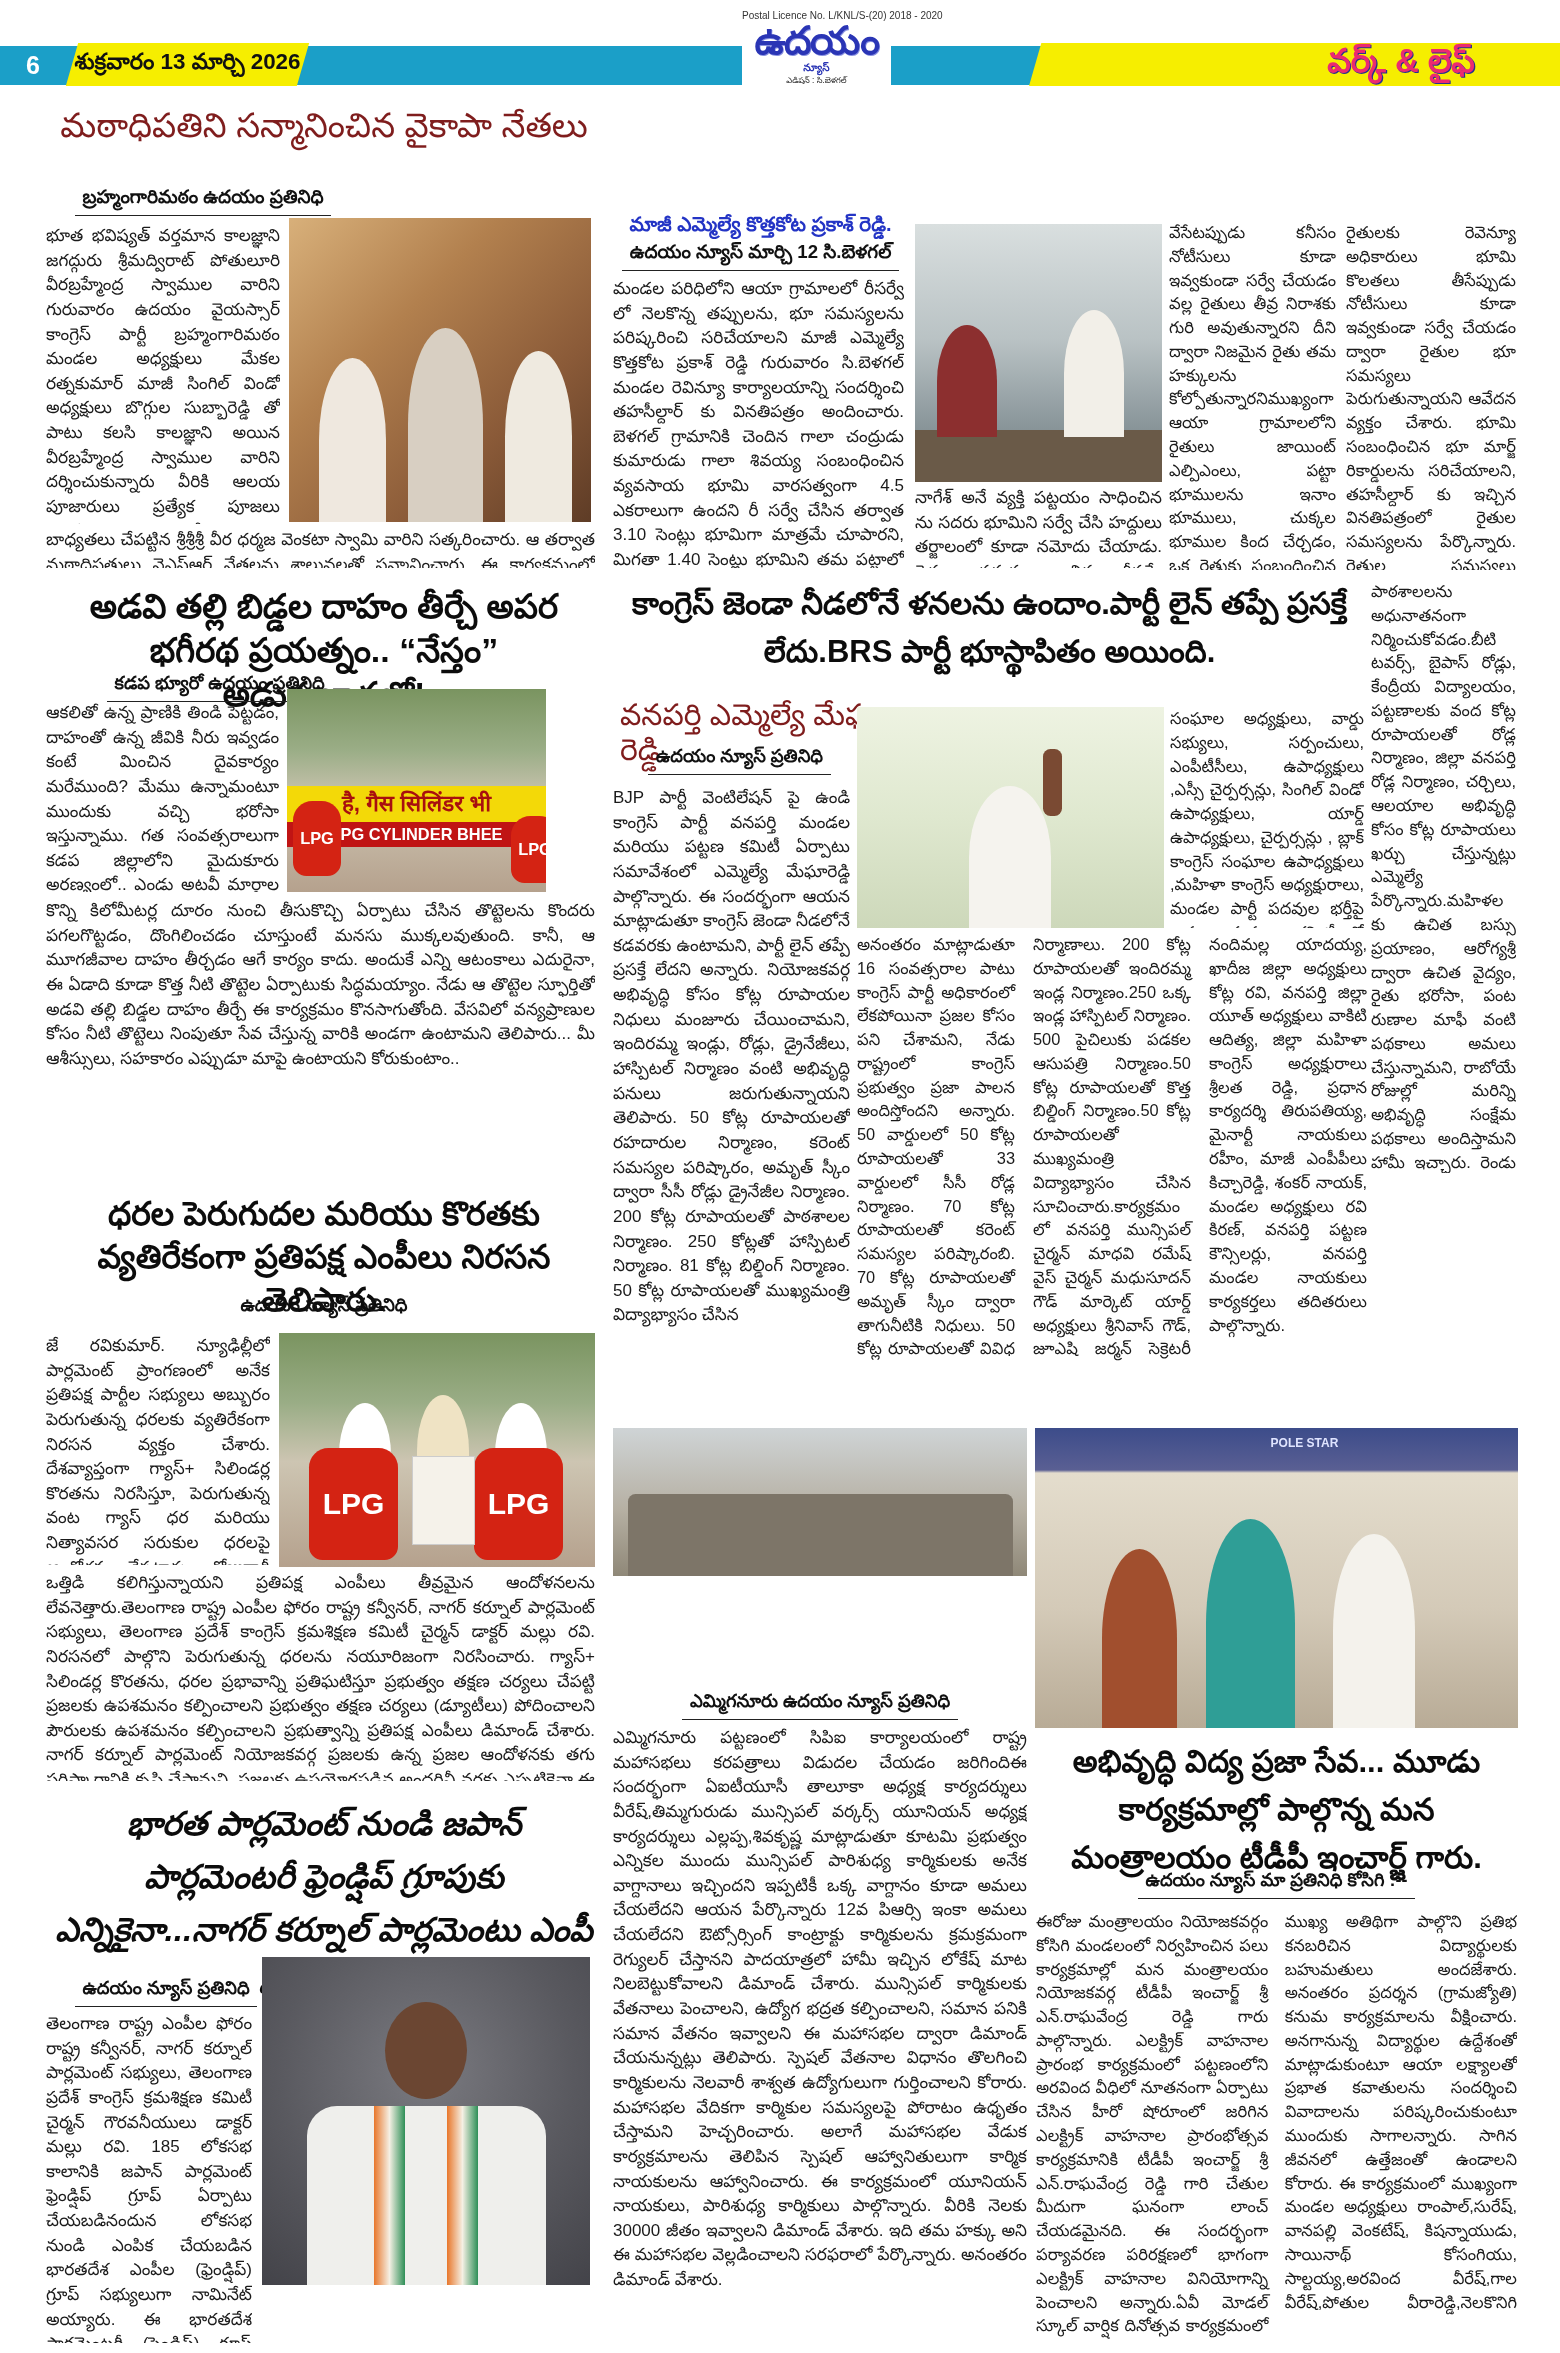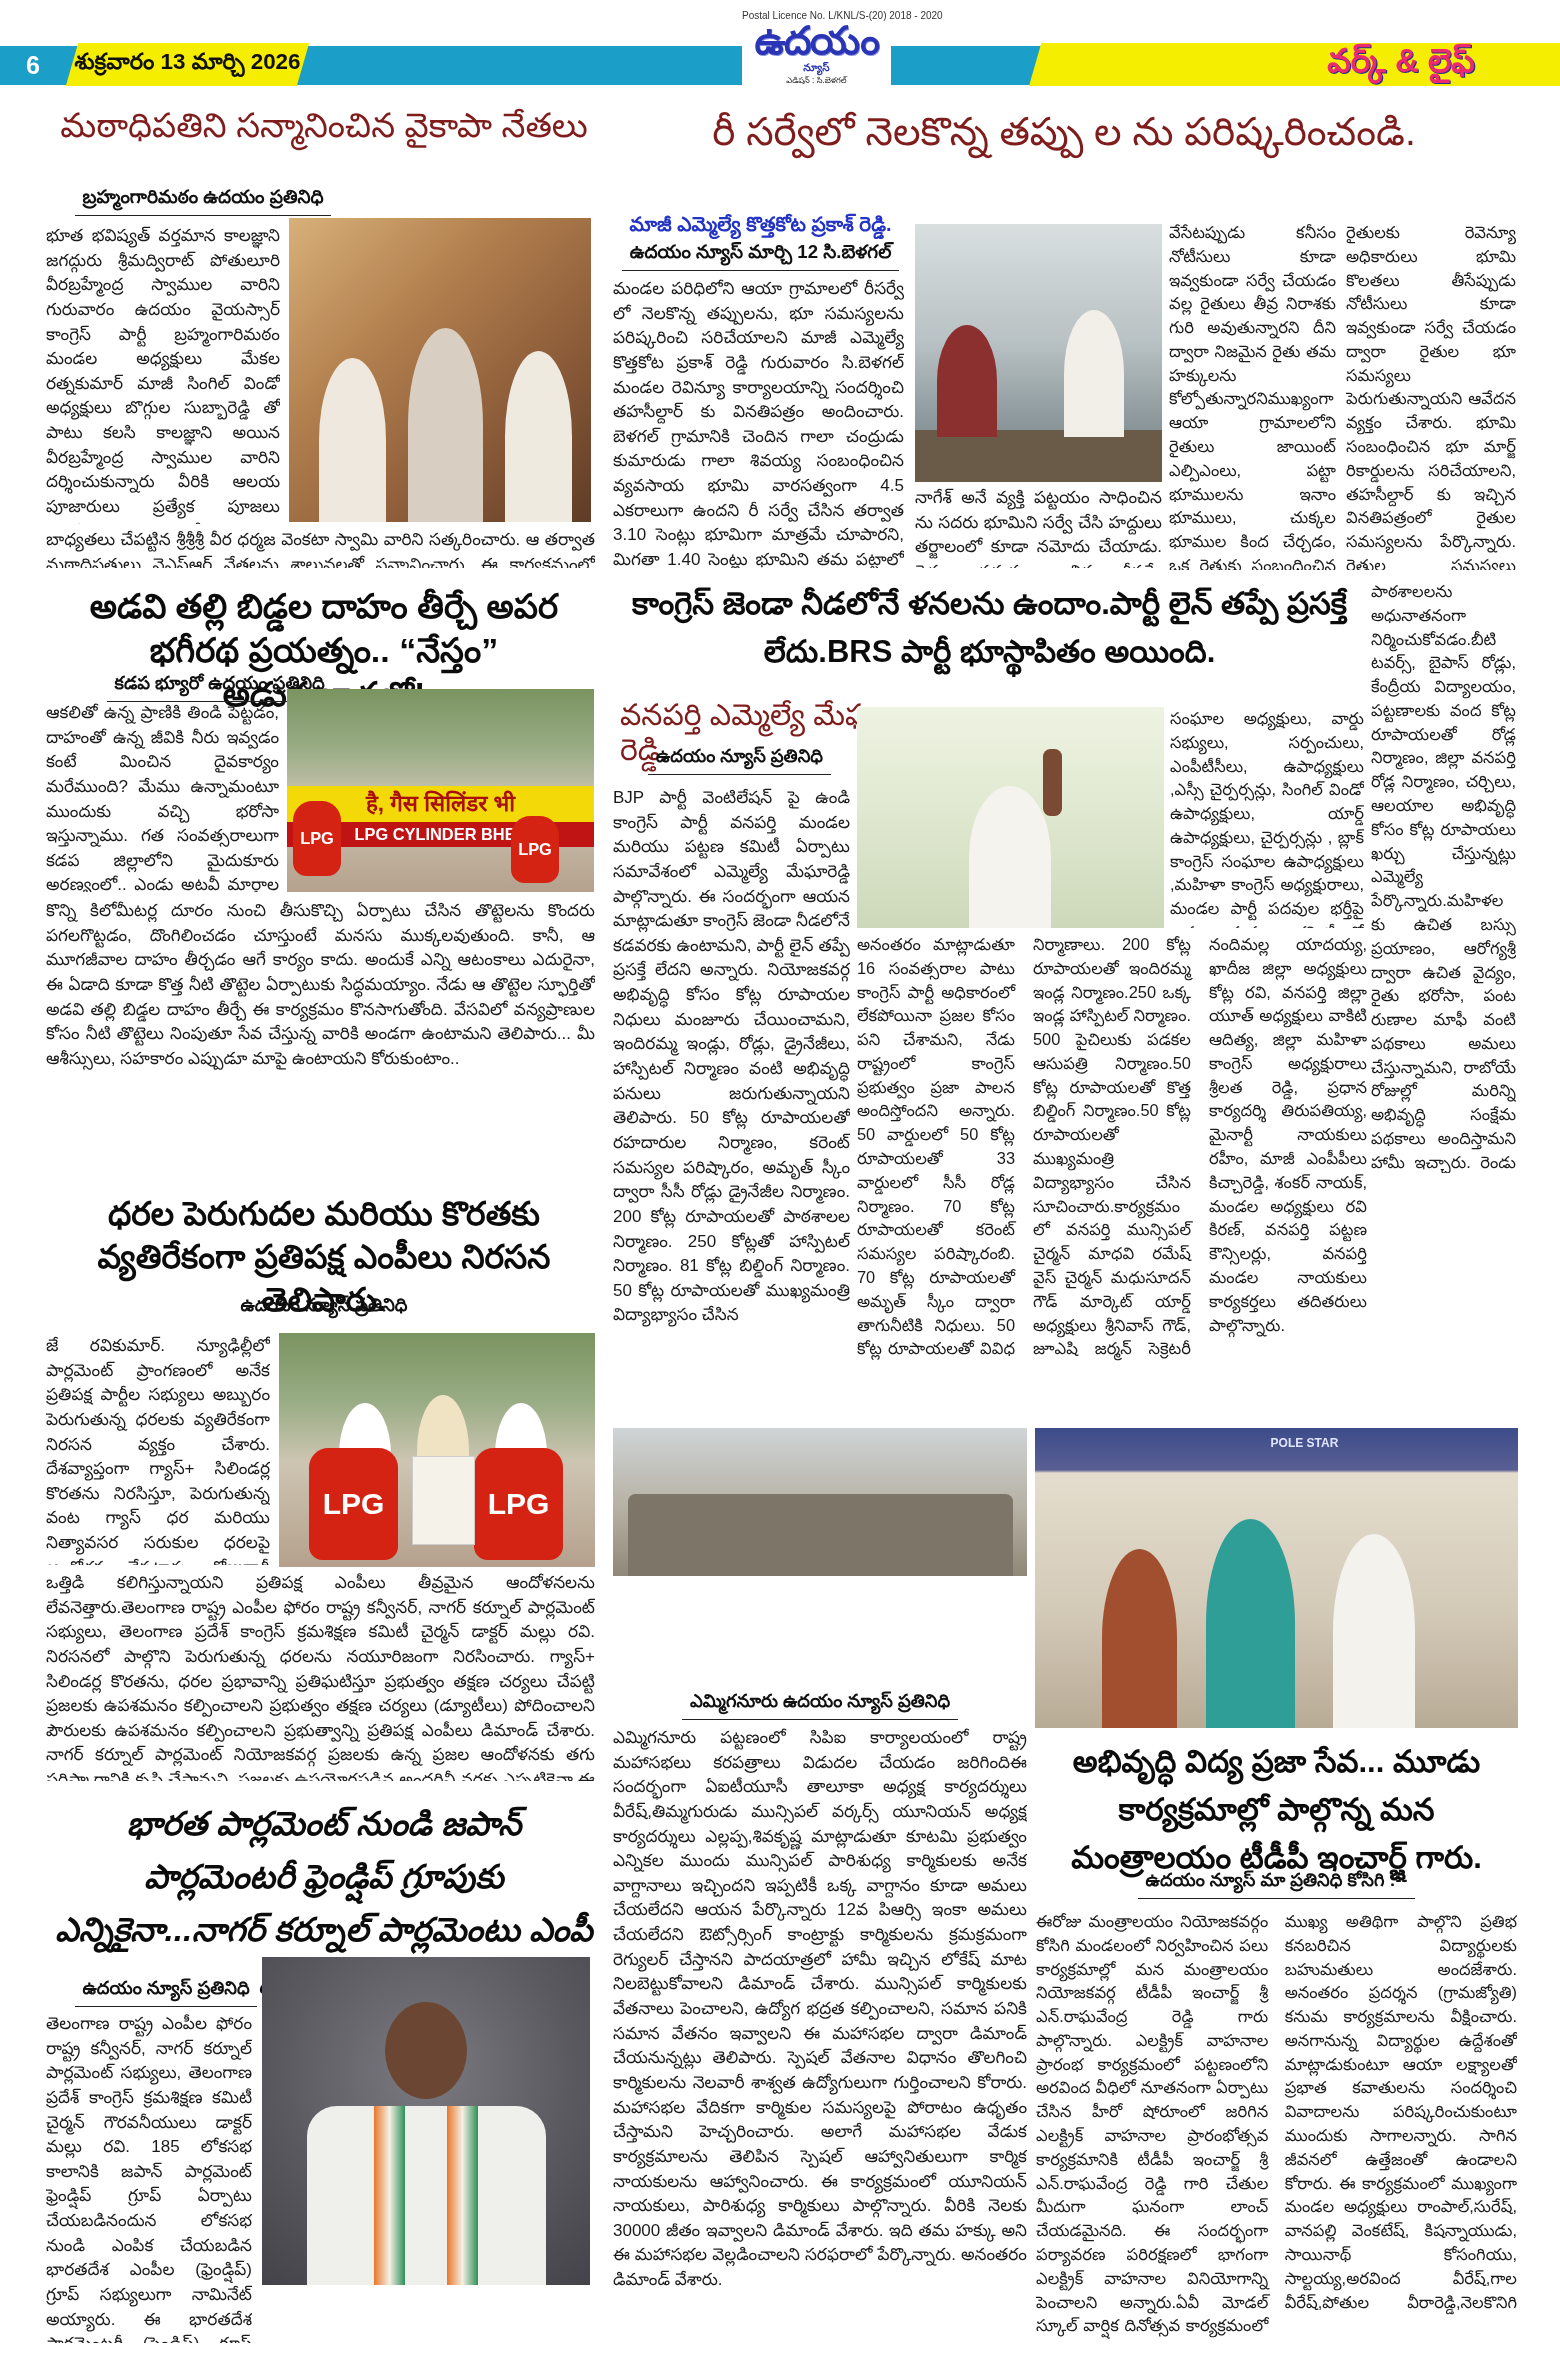--- a/index.html
+++ b/index.html
@@ -94,40 +94,39 @@
     <span class="byline">బ్రహ్మంగారిమఠం ఉదయం ప్రతినిధి</span>
   </div>
   <div class="photo ph-a" style="left:289px; top:218px; width:302px; height:304px;">
     <div class="figure" style="left:30px; bottom:0; width:67px; height:164px; background:#efe8df;"></div>
     <div class="figure" style="left:119px; bottom:0; width:75px; height:194px; background:#d8cfc2;"></div>
     <div class="figure" style="left:216px; bottom:0; width:67px; height:171px; background:#efeae0;"></div>
   </div>
   <div class="abs body-text" style="left:46px; top:224px; width:234px; height:300px;">భూత భవిష్యత్ వర్తమాన కాలజ్ఞాని జగద్గురు శ్రీమద్విరాట్ పోతులూరి వీరబ్రహ్మేంద్ర స్వాముల వారిని గురువారం ఉదయం వైయస్సార్ కాంగ్రెస్ పార్టీ బ్రహ్మంగారిమఠం మండల అధ్యక్షులు మేకల రత్నకుమార్ మాజీ సింగిల్ విండో అధ్యక్షులు బొగ్గుల సుబ్బారెడ్డి తో పాటు కలసి కాలజ్ఞాని అయిన వీరబ్రహ్మేంద్ర స్వాముల వారిని దర్శించుకున్నారు వీరికి ఆలయ పూజారులు ప్రత్యేక పూజలు నిర్వహించి తీర్థప్రసాదాలు అందజేశారు. అనంతరం నూతనంగా మఠాధిపతిగా</div>
   <div class="abs body-text" style="left:46px; top:528px; width:549px; height:40px;">బాధ్యతలు చేపట్టిన శ్రీశ్రీశ్రీ వీర ధర్మజ వెంకటా స్వామి వారిని సత్కరించారు. ఆ తర్వాత మఠాధిపతులు వైఎస్ఆర్ నేతలను శాలువలతో సన్మానించారు. ఈ కార్యక్రమంలో వైఎస్ జోగయ్య, తిప్పన నాగార్జున ,సోమయ్య, ఎల్లటూరు మహేష్ తదితర నియోజకవర్గ విద్యార్థి విభాగ నాయకులు కార్యకర్తలు పాల్గొన్నారు.</div>
 
-  <div class="abs hl-pink" style="left:611px; top:110px; width:906px; font-size:39px;">రీ సర్వేలో నెలకొన్న తప్పు ల ను పరిష్కరించండి.</div>
   <div class="abs byline-blue" style="left:619px; top:213px; width:283px;">మాజీ ఎమ్మెల్యే కొత్తకోట ప్రకాశ్ రెడ్డి.</div>
   <div class="abs bl-center" style="left:619px; top:240px; width:283px;">
     <span class="byline">ఉదయం న్యూస్ మార్చి 12 సి.బెళగల్</span>
   </div>
   <div class="photo ph-b" style="left:915px; top:224px; width:247px; height:258px;">
     <div class="desk" style="left:0; bottom:0; width:100%; height:52px;"></div>
     <div class="figure" style="left:22.4px; bottom:45px; width:60px; height:112px; background:#8c2f2f;"></div>
     <div class="figure" style="left:149px; bottom:45px; width:60px; height:127px; background:#f2efe8;"></div>
   </div>
   <div class="abs body-text" style="left:613px; top:277px; width:291px; height:291px;">మండల పరిధిలోని ఆయా గ్రామాలలో రీసర్వే లో నెలకొన్న తప్పులను, భూ సమస్యలను పరిష్కరించి సరిచేయాలని మాజీ ఎమ్మెల్యే కొత్తకోట ప్రకాశ్ రెడ్డి గురువారం సి.బెళగల్ మండల రెవిన్యూ కార్యాలయాన్ని సందర్శించి తహసీల్దార్ కు వినతిపత్రం అందించారు. బెళగల్ గ్రామానికి చెందిన గాలా చంద్రుడు కుమారుడు గాలా శివయ్య సంబంధించిన వ్యవసాయ భూమి వారసత్వంగా 4.5 ఎకరాలుగా ఉందని రీ సర్వే చేసిన తర్వాత 3.10 సెంట్లు భూమిగా మాత్రమే చూపారని, మిగతా 1.40 సెంట్లు భూమిని తమ పట్టాలో ఉందని రైతు ఆవేదన వ్యక్తం చేశారు. అలాగే ముదుమల గ్రామానికి చెందిన వడ్డే రైతు భూమి, సదరు గ్రామంలో వెంచిన సర్వే నంబర్ ఒక వ్యక్తి అక్రమ పట్టా చేయించుకొని మొత్తం 307లో 0.25</div>
   <div class="abs body-text" style="left:915px; top:486px; width:247px; height:82px;">నాగేశ్ అనే వ్యక్తి పట్టయం సాధించిన ను సదరు భూమిని సర్వే చేసి హద్దులు తర్జాలంలో కూడా నమోదు చేయాడు. రైతుల సమస్యలు విన్న రీసర్వే అధికారులతో మరల అనంతరం తగు నిర్ణయం తీసుకుని తెలియజేశారు. అనంతరం మాట్లాడుతూ మండలంలో ఆయా రీసర్వే లో జరిగిన తప్పు తదకల</div>
   <div class="abs body-text" style="left:1169px; top:221px; width:167px; height:349px; font-size:16.4px;">వేసేటప్పుడు కనీసం నోటీసులు కూడా ఇవ్వకుండా సర్వే చేయడం వల్ల రైతులు తీవ్ర నిరాశకు గురి అవుతున్నారని దీని ద్వారా నిజమైన రైతు తమ హక్కులను కోల్పోతున్నారనిముఖ్యంగా ఆయా గ్రామాలలోని రైతులు జాయింట్ ఎల్పిఎంలు, పట్టా భూములను ఇనాం భూములు, చుక్కల భూముల కింద చేర్చడం, ఒక రైతుకు సంబంధించిన భూమి మరో రైతుకు ఆన్లైన్లో చేర్చడం వంటి తదితర సమస్యలతో రైతులు తీవ్ర ఇబ్బందులకు గురి అవుతున్నారని రీ సర్వేలో జరిగిన పొరపాట్లకు (భూమి విస్తీర్ణంలో వ్యత్యాసాలకు) రైతులు చాలా ఇబ్బందులు పడుతున్నారని,వారి సమస్యలు వెంటనే పరిష్కరించాలని తెలియజేశారు.ఈ కార్యక్రమంలో డిప్యూటీ తహసిల్దార్ పురుషోత్తముడు , మండల రెవెన్యూ ఇన్స్పెక్టర్ తరుణ్ , మండల సర్వేయర్ నాగభూషణం, గ్రామ రెవెన్యూ అధికారులు శ్రీనివాసులు, రామ్మోహన్ రెడ్డి, శంకర్,ఆయా గ్రామాల</div>
   <div class="abs body-text" style="left:1346px; top:221px; width:170px; height:349px; font-size:16.4px;">రైతులకు రెవెన్యూ అధికారులు భూమి కొలతలు తీసేప్పుడు నోటీసులు కూడా ఇవ్వకుండా సర్వే చేయడం ద్వారా రైతుల భూ సమస్యలు పెరుగుతున్నాయని ఆవేదన వ్యక్తం చేశారు. భూమి సంబంధించిన భూ మార్జ్ రికార్డులను సరిచేయాలని, తహసీల్దార్ కు ఇచ్చిన వినతిపత్రంలో రైతుల సమస్యలను పేర్కొన్నారు. రైతుల సమస్యలు పరిష్కారం అయ్యే వరకు రైతులకు అండగా ఉంటామని ఈ సందర్భంగా మాజీ ఎమ్మెల్యే కొత్తకోట ప్రకాశ్ రెడ్డి హామీ ఇచ్చారు. ఈ కార్యక్రమంలో మండల రెవిన్యూ అధికారులు, సర్వేయర్ శ్రీనివాసులు, రామ్చంద్ర రెడ్డి, శేకర్,ఆయా గ్రామాల రైతులు పాల్గొన్నారు.</div>
 
   <div class="abs hl-black" style="left:52px; top:584px; width:544px; font-size:34px;">అడవి తల్లి బిడ్డల దాహం తీర్చే అపర భగీరథ ప్రయత్నం.. “నేస్తం” అడుగుజాడల్లో!</div>
   <div class="abs" style="left:75px; top:672px;margin-left:32px;">
     <span class="byline" style="font-size:18px;">కడప భ్యూరో ఉదయం ప్రతినిధి</span>
   </div>
-  <div class="photo ph-c" style="left:287px; top:689px; width:307px; height:203px;">
+  <div class="photo ph-c" style="left:287px; top:689px; width:259px; height:203px;">
     <div class="banner-strip" style="top:97px; height:36px; font-size:22.4px; line-height:36px;">है, गैस सिलिंडर भी</div>
     <div class="banner-strip red" style="top:133px; height:25px; font-size:16.4px; line-height:25px;">LPG CYLINDER BHEE</div>
     <div class="cyl" style="left:6px; top:112px; width:48px; height:75px; font-size:16.4px;">LPG</div>
     <div class="cyl" style="left:224px; top:127px; width:48px; height:67px; font-size:16.4px;">LPG</div>
   </div>
   <div class="abs body-text" style="left:46px; top:701px; width:233px; height:191px;">ఆకలితో ఉన్న ప్రాణికి తిండి పెట్టడం, దాహంతో ఉన్న జీవికి నీరు ఇవ్వడం కంటే మించిన దైవకార్యం మరేముంది? మేము ఉన్నామంటూ ముందుకు వచ్చి భరోసా ఇస్తున్నాము. గత సంవత్సరాలుగా కడప జిల్లాలోని మైదుకూరు అరణ్యంలో.. ఎండు అటవీ మార్గాల వెంట మిట్టమాను వద్ద మేము వేసవి కాలం సేవ చేస్తున్న ప్రేమ.</div>
   <div class="abs body-text" style="left:46px; top:899px; width:549px; height:271px;">కొన్ని కిలోమీటర్ల దూరం నుంచి తీసుకొచ్చి ఏర్పాటు చేసిన తొట్టెలను కొందరు పగలగొట్టడం, దొంగిలించడం చూస్తుంటే మనసు ముక్కలవుతుంది. కానీ, ఆ మూగజీవాల దాహం తీర్చడం ఆగే కార్యం కాదు. అందుకే ఎన్ని ఆటంకాలు ఎదురైనా, ఈ ఏడాది కూడా కొత్త నీటి తొట్టెల ఏర్పాటుకు సిద్ధమయ్యాం. నేడు ఆ తొట్టెల స్ఫూర్తితో అడవి తల్లి బిడ్డల దాహం తీర్చే ఈ కార్యక్రమం కొనసాగుతోంది. వేసవిలో వన్యప్రాణుల కోసం నీటి తొట్టెలు నింపుతూ సేవ చేస్తున్న వారికి అండగా ఉంటామని తెలిపారు... మీ ఆశీస్సులు, సహకారం ఎప్పుడూ మాపై ఉంటాయని కోరుకుంటాం..</div>
 
   <div class="abs hl-black" style="left:617px; top:580px; width:745px; font-size:31px; line-height:1.55;">కాంగ్రెస్ జెండా నీడలోనే ళనలను  ఉందాం.పార్టీ లైన్ తప్పే ప్రసక్తే లేదు.BRS పార్టీ భూస్థాపితం అయింది.</div>
   <div class="abs hl-pink" style="left:620px; top:698px; width:265px; font-size:30px; text-align:left;">వనపర్తి ఎమ్మెల్యే  మేఘ రెడ్డి.</div>

